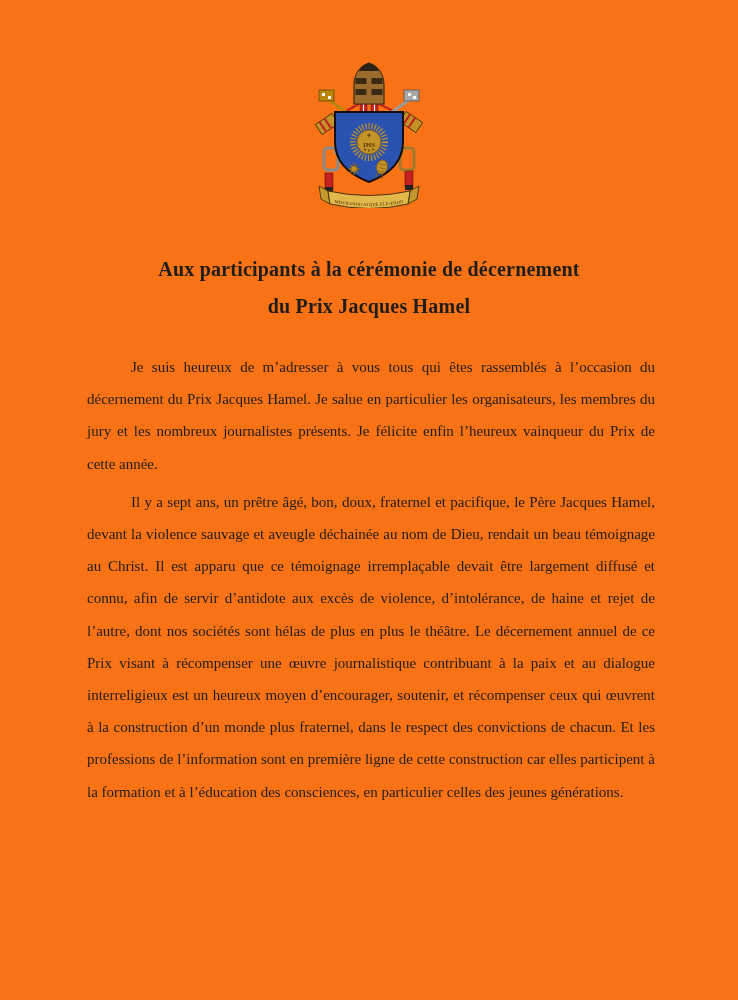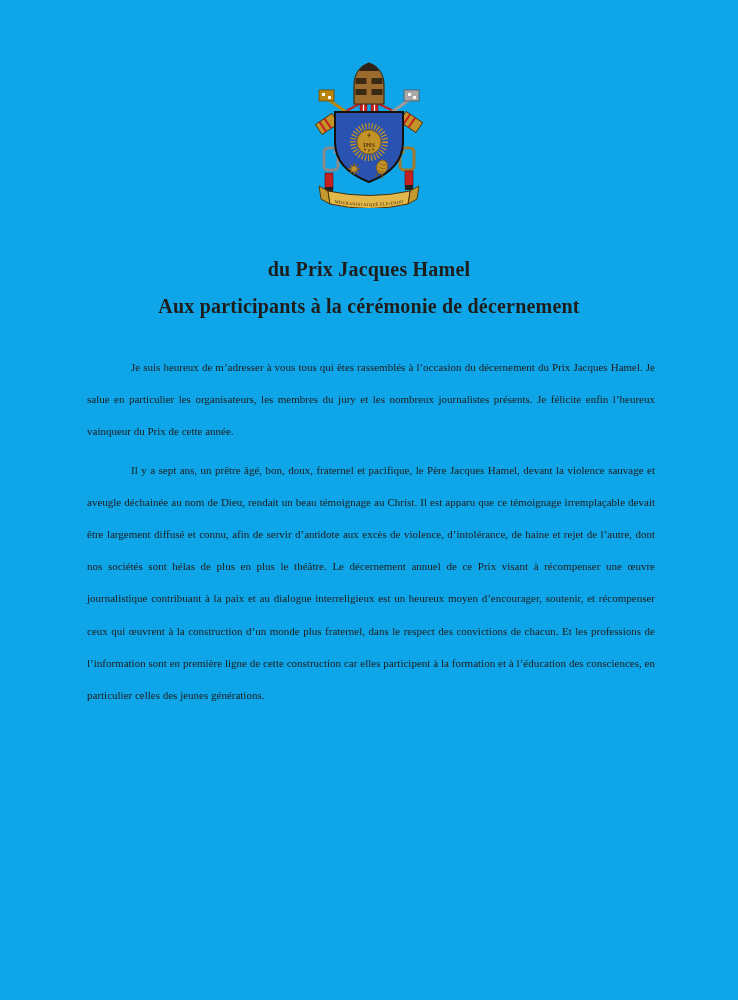--- a/index.html
+++ b/index.html
@@ -6,41 +6,41 @@
   body {
     width: 738px; height: 1000px;
     background: #fbf9f3;
     font-family: "Liberation Serif", "DejaVu Serif", serif;
     color: #1f1d1a;
     position: relative;
     overflow: hidden;
   }
   .page {
     position: absolute; inset: 0;
-    background: #0ea5e9;
+    background: #f97316;
   }
   .arms {
     position: absolute;
     top: 58px; left: 50%; margin-left: -55px;
     width: 110px; height: 150px;
   }
   .title-block {
     position: absolute;
     top: 251px; left: 0; right: 0;
     text-align: center;
     font-weight: bold;
     font-size: 20px;
     line-height: 37px;
     letter-spacing: 0.2px;
   }
   .title-line { display: block; }
   .body-block {
     position: absolute;
     top: 351px; left: 87px; width: 568px;
-    font-size: 11px;
+    font-size: 15px;
     line-height: 32.2px;
     text-align: justify;
   }
   .body-block p {
     margin: 0;
     text-indent: 44px;
   }
   .body-block p + p { margin-top: 6px; }
   svg text { font-family: "Liberation Serif", "DejaVu Serif", serif; }
 </style>
@@ -132,22 +132,22 @@
         <path d="M 14,133 Q 55,142 96,133 L 94,146 Q 55,155 16,146 Z" fill="#e3b84a" stroke="#4a3208" stroke-width="1"></path>
         <path id="motto-path" d="M 16,144 Q 55,152 94,144" fill="none"></path>
         <text font-size="4.4" fill="#3a2005" letter-spacing="0.2">
           <textPath href="#motto-path" startOffset="50%" text-anchor="middle">MISERANDO ATQUE ELIGENDO</textPath>
         </text>
       </g>
     </svg>
   </div>
 
   <h1 class="title-block" style="margin:0; font-size:20px;">
+    <span class="title-line">Aux participants à la cérémonie de décernement</span>
     <span class="title-line">du Prix Jacques Hamel</span>
-    <span class="title-line">Aux participants à la cérémonie de décernement</span>
   </h1>
 
   <div class="body-block">
     <p>Je suis heureux de m’adresser à vous tous qui êtes rassemblés à l’occasion du décernement du Prix Jacques Hamel. Je salue en particulier les organisateurs, les membres du jury et les nombreux journalistes présents. Je félicite enfin l’heureux vainqueur du Prix de cette année.</p>
     <p>Il y a sept ans, un prêtre âgé, bon, doux, fraternel et pacifique, le Père Jacques Hamel, devant la violence sauvage et aveugle déchainée au nom de Dieu, rendait un beau témoignage au Christ. Il est apparu que ce témoignage irremplaçable devait être largement diffusé et connu, afin de servir d’antidote aux excès de violence, d’intolérance, de haine et rejet de l’autre, dont nos sociétés sont hélas de plus en plus le théâtre. Le décernement annuel de ce Prix visant à récompenser une œuvre journalistique contribuant à la paix et au dialogue interreligieux est un heureux moyen d’encourager, soutenir, et récompenser ceux qui œuvrent à la construction d’un monde plus fraternel, dans le respect des convictions de chacun. Et les professions de l’information sont en première ligne de cette construction car elles participent à la formation et à l’éducation des consciences, en particulier celles des jeunes générations.</p>
   </div>
 
 </div>
 
 </body></html>

